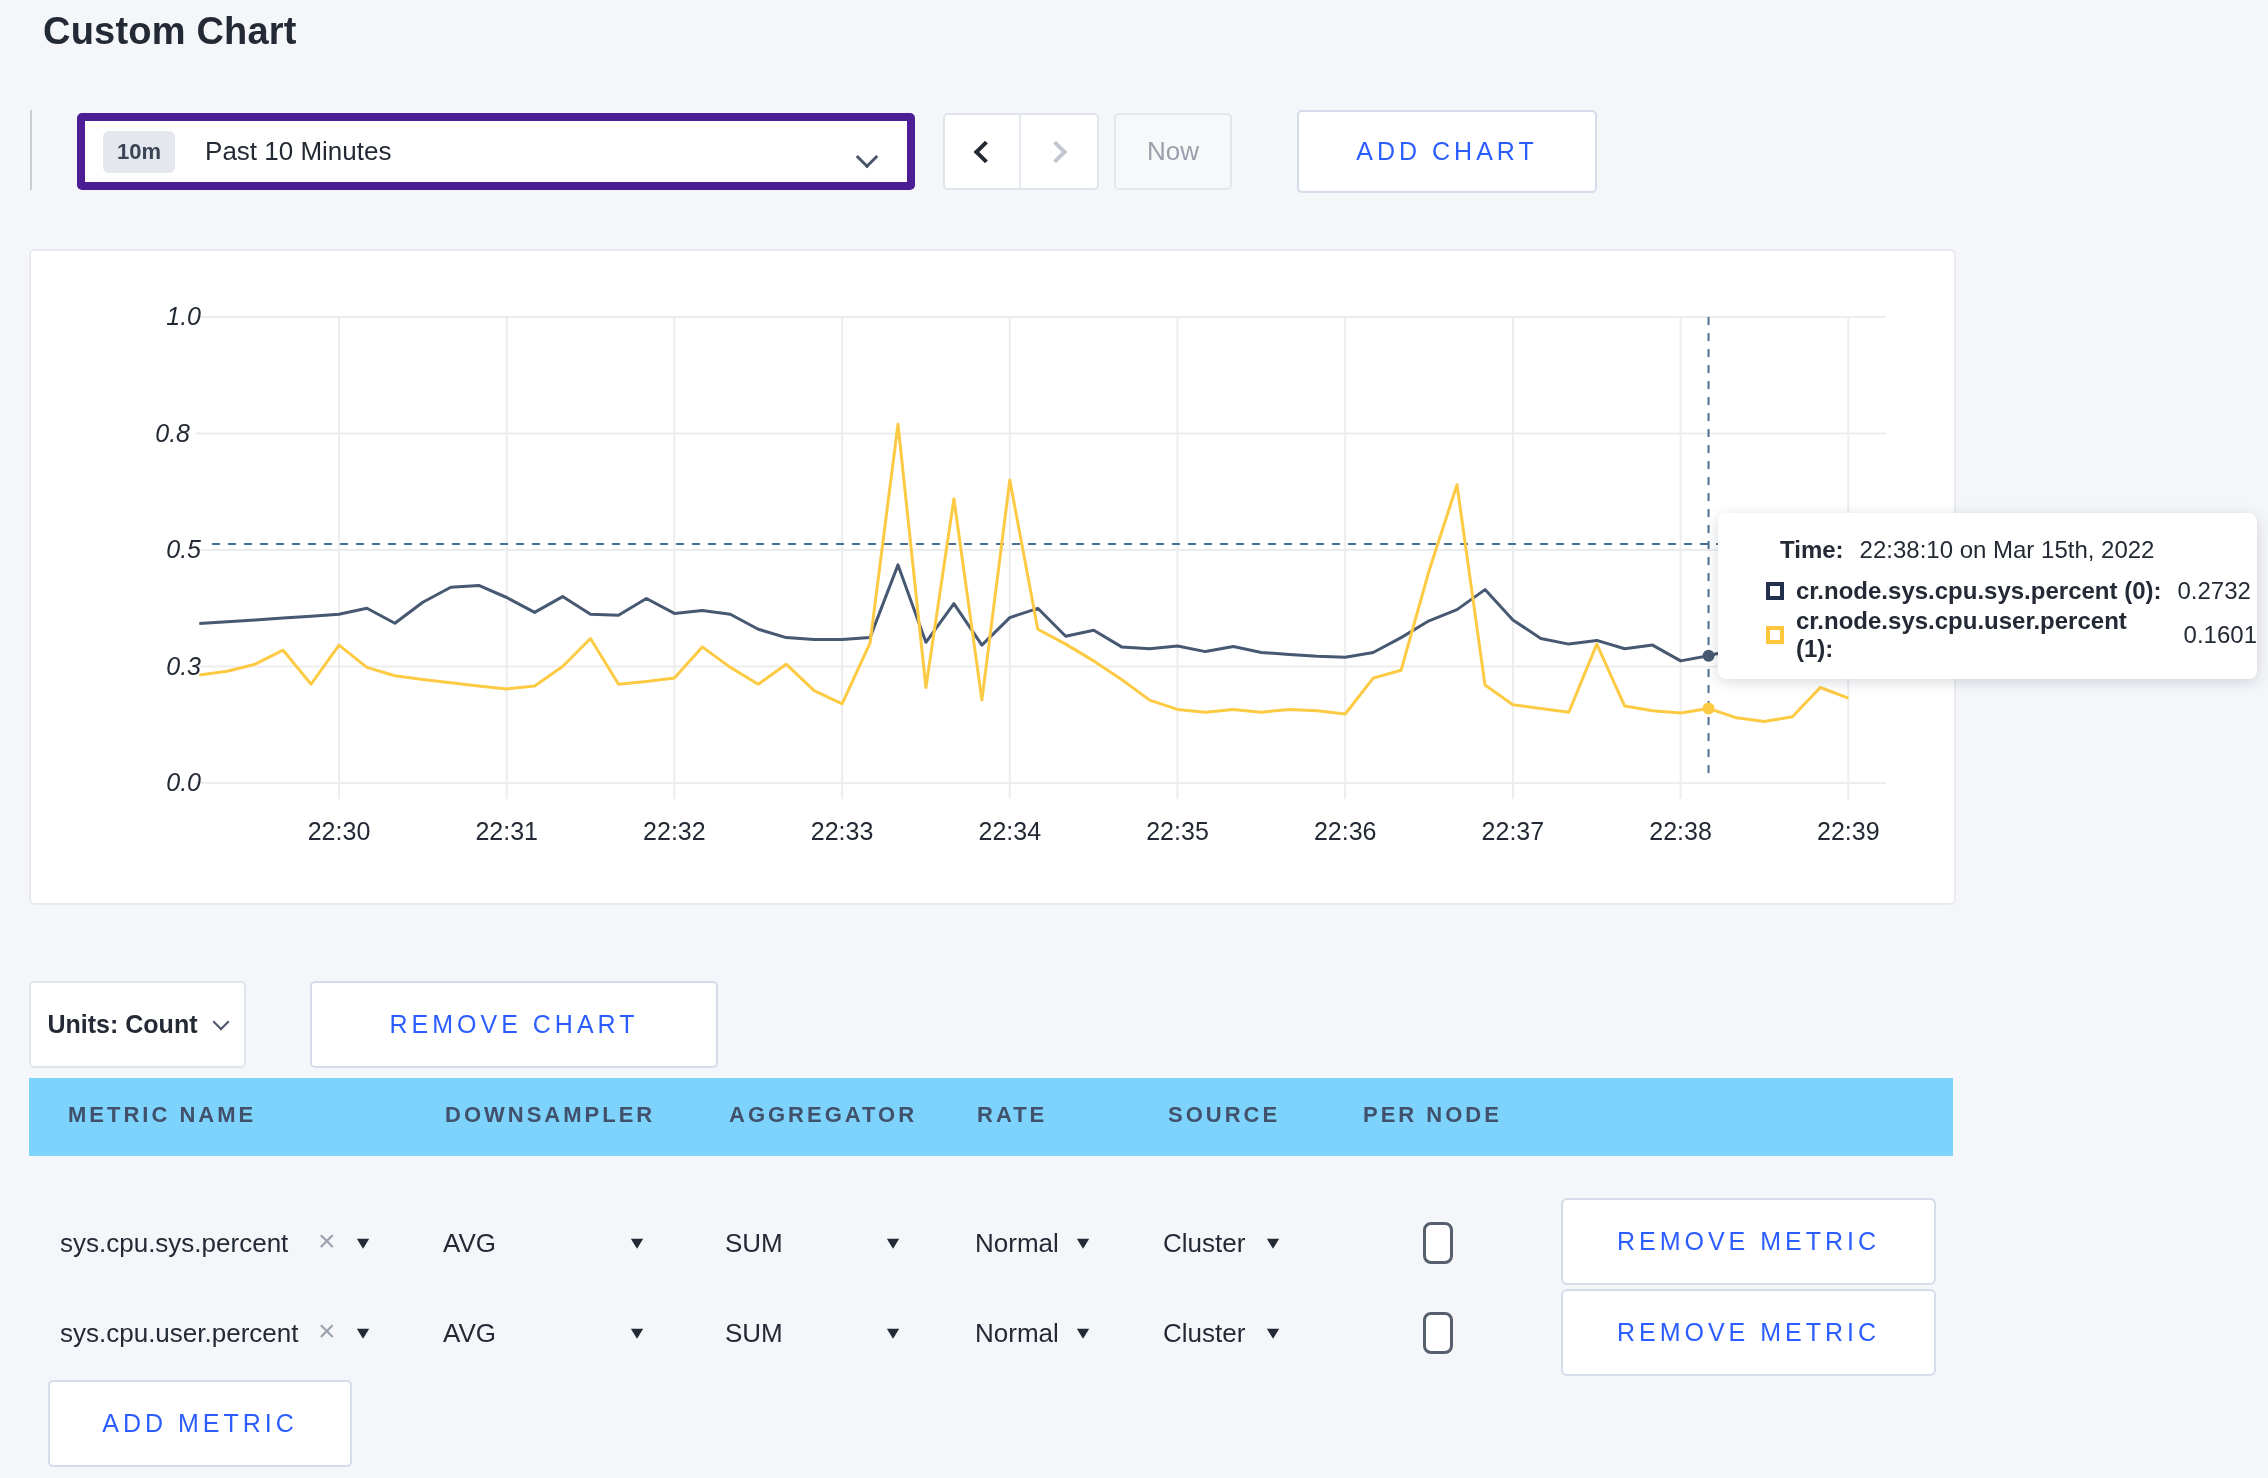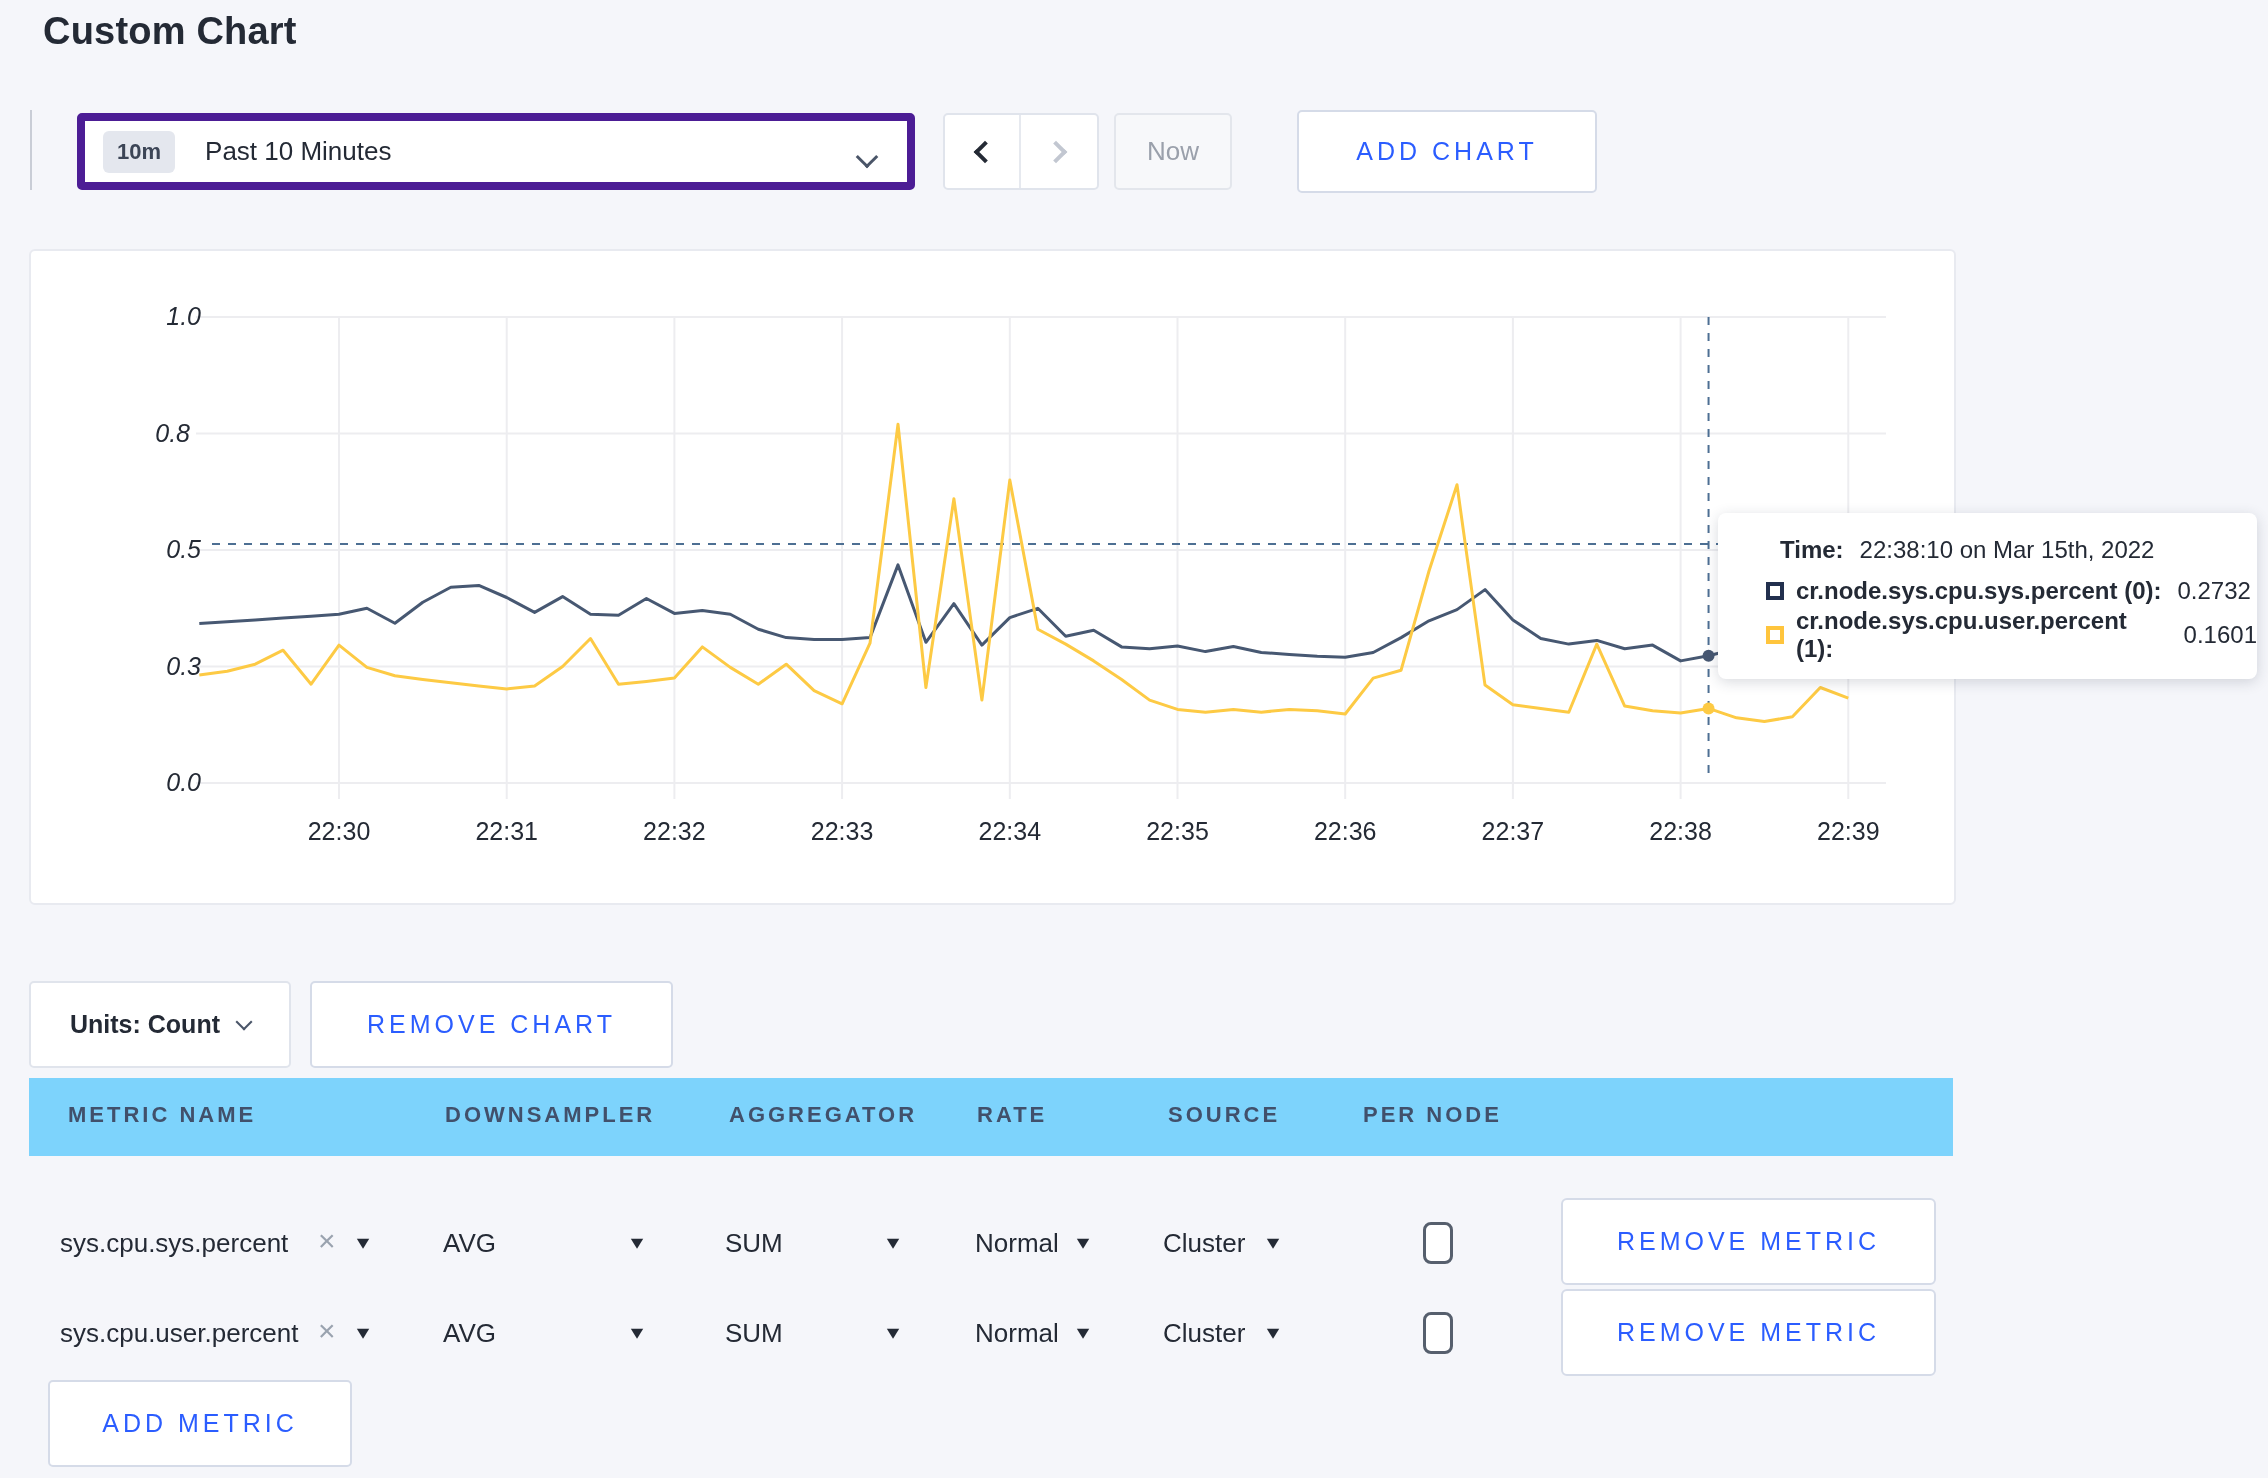--- a/index.html
+++ b/index.html
@@ -72,27 +72,27 @@
   }
   .tt-row { display:flex; align-items:center; height:44px; padding-left:48px; }
   .tt-row.time { padding-left:62px; height:38px; }
   .tt-label { font-weight:700; }
   .tt-value { margin-left:16px; }
   .swatch { width:18px; height:18px; border:4px solid #000; background:#fff; margin-right:12px; flex:0 0 auto; }
   .tt-name { font-weight:700; }
 
   
   .units-btn {
-    left:29px; top:981px; width:262px; height:87px;
+    left:29px; top:981px; width:217px; height:87px;
     background:#fff; border:2px solid #e0e4ec; border-radius:5px;
     display:flex; align-items:center; justify-content:center; cursor:pointer;
   }
   .units-label { font-size:25px; font-weight:700; color:#242a35; }
   .units-chev { width:12px; height:12px; border-width:2.5px; margin-left:18px; margin-top:-6px; }
-  .remove-chart-btn { left:310px; top:981px; width:363px; height:87px; }
+  .remove-chart-btn { left:310px; top:981px; width:408px; height:87px; }
 
   
   .table-header-band { left:29px; top:1078px; width:1924px; height:78px; background:#7dd3fc; }
   .th { position:absolute; top:24px; font-size:22px; font-weight:600; letter-spacing:3px; color:#41506b; white-space:nowrap; }
   .cell { position:absolute; font-size:26px; color:#242a35; white-space:nowrap; }
   .caret { display:inline-block; font-size:20px; color:#242a35; transform:scaleX(1.25); }
   .xicon { color:#9aa3af; font-size:30px; }
   .checkbox { position:absolute; width:30px; height:42px; background:#fff; border:3px solid #565f6d; border-radius:8px; cursor:pointer; }
   .remove-metric-btn { left:1561px; width:375px; height:87px; border-radius:6px; }
   .add-metric-btn { left:48px; top:1380px; width:304px; height:87px; }

